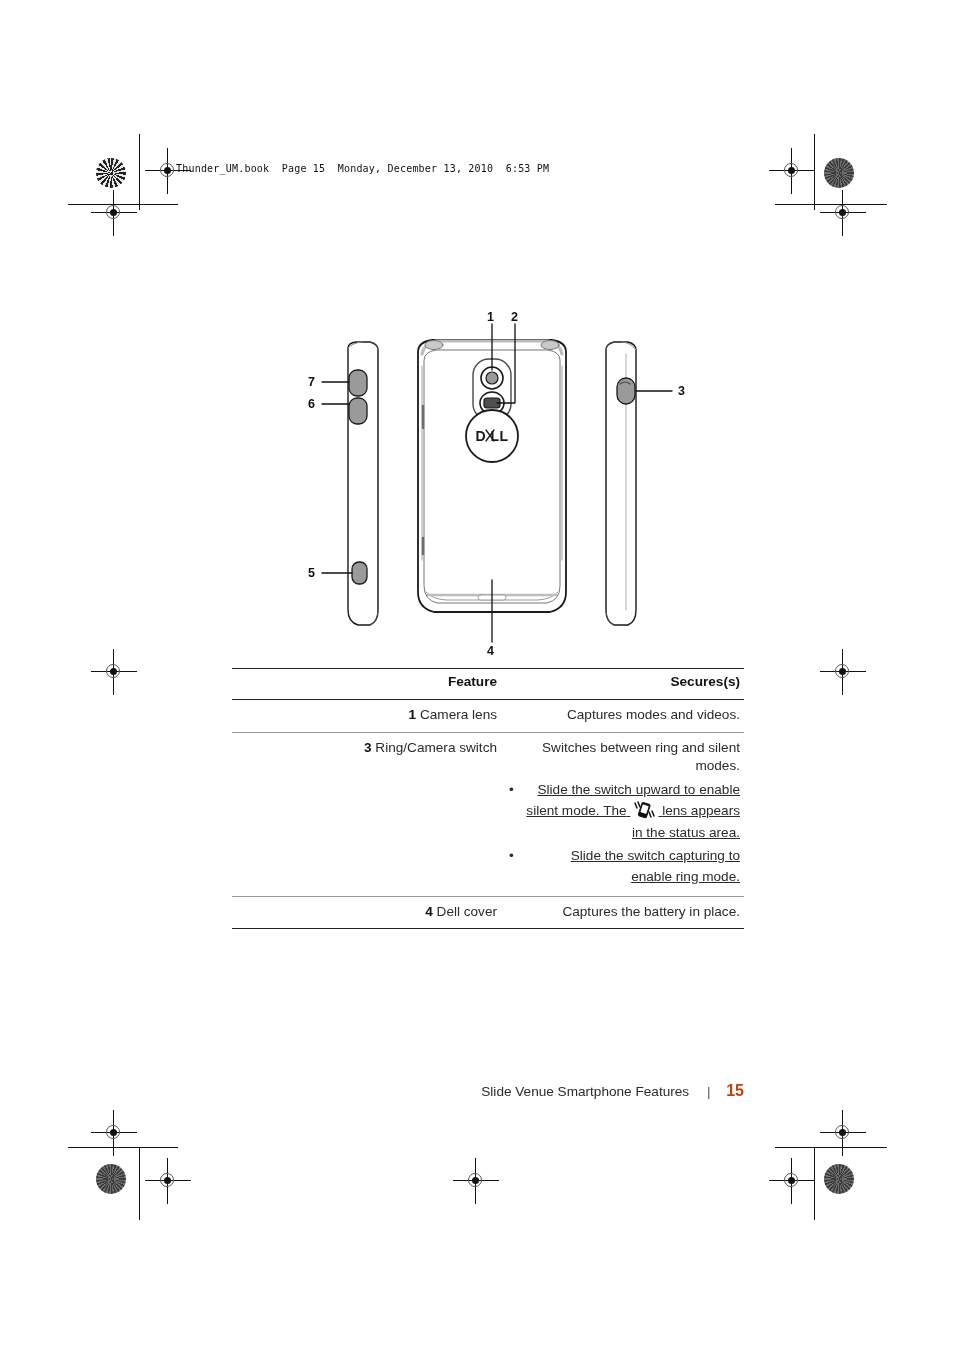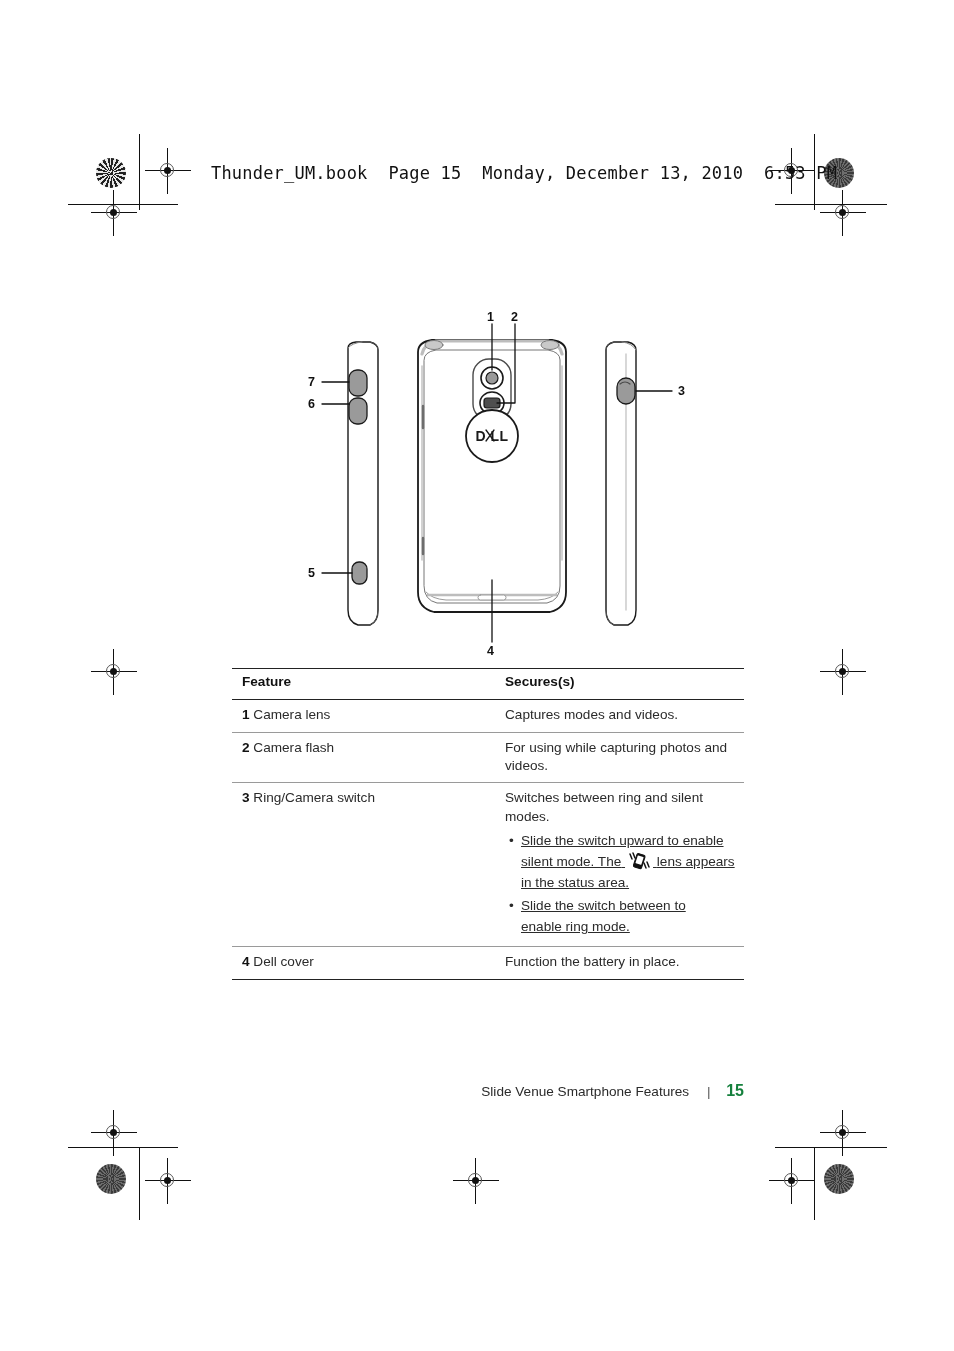--- a/index.html
+++ b/index.html
@@ -66,25 +66,24 @@
     position: absolute;
     background: #111;
   }
 
   
   .slug {
     position: absolute;
     left: 176px;
     top: 163px;
     font-family: "DejaVu Sans Mono", monospace;
-    font-size: 17px;
+    font-size: 10px;
     letter-spacing: 0.2px;
     color: #111;
     white-space: pre;
-    margin-left: 35px;
   }
 
   
   .figure {
     position: absolute;
     left: 300px;
     top: 310px;
     width: 400px;
     height: 355px;
   }
@@ -105,21 +104,21 @@
     top: 668px;
     width: 512px;
   }
   table.feat {
     border-collapse: collapse;
     width: 100%;
     font-size: 13.6px;
     color: #2b2b2b;
   }
   table.feat th, table.feat td {
-    text-align: left;
+    text-align: right;
     vertical-align: top;
     padding: 6px 4px 7px 4px;
     font-weight: normal;
     line-height: 1.35;
   }
   table.feat thead th {
     font-weight: bold;
     color: #111;
     font-size: 13.6px;
     padding-bottom: 8px;
@@ -169,21 +168,21 @@
     color: #2b2b2b;
   }
   .footer .sep {
     display: inline-block;
     margin: 0 12px 0 14px;
     color: #555;
   }
   .footer .pageno {
     font-size: 16px;
     font-weight: bold;
-    color: #15803d;
+    color: #c2410c;
   }
 </style>
 </head>
 <body>
 
 <div class="densdot" style="left:96px; top:158px;"></div>
 <div class="densdot dark" style="left:824px; top:158px;"></div>
 <div class="densdot dark" style="left:96px; top:1164px;"></div>
 <div class="densdot dark" style="left:824px; top:1164px;"></div>
 
@@ -365,29 +364,20 @@
       <tr>
         <td class="col-feature">
           <span class="num">1</span>
           <span>Camera lens</span>
         </td>
         <td>
           <span>Captures modes and videos.</span>
         </td>
       </tr>
 
-      <tr>
-        <td class="col-feature">
-          <span class="num">2</span>
-          <span>Camera flash</span>
-        </td>
-        <td>
-          <span>For using while capturing photos and videos.</span>
-        </td>
-      </tr>
 
       <tr>
         <td class="col-feature">
           <span class="num">3</span>
           <span>Ring/Camera switch</span>
         </td>
         <td>
           <span>Switches between ring and silent modes.</span>
           <ul class="bullets">
             <li>
@@ -406,34 +396,34 @@
                       <rect x="7" y="3" width="8.5" height="14" rx="1.6" fill="#111" stroke="#111" stroke-width="1"></rect>
                       <rect x="8.2" y="5" width="6.1" height="8" rx="0.5" fill="#ffffff"></rect>
                     </g>
                   </svg>
                 </span>
                 <span>lens appears</span>
               </span>
               <span class="b-line">in the status area.</span>
             </li>
             <li>
-              <span class="b-line">Slide the switch between to</span>
+              <span class="b-line">Slide the switch capturing to</span>
               <span class="b-line">enable ring mode.</span>
             </li>
           </ul>
         </td>
       </tr>
 
       <tr>
         <td class="col-feature">
           <span class="num">4</span>
           <span>Dell cover</span>
         </td>
         <td>
-          <span>Function the battery in place.</span>
+          <span>Captures the battery in place.</span>
         </td>
       </tr>
     </tbody>
   </table>
 </div>
 
 <div class="footer">
   <span>Slide Venue Smartphone Features</span>
   <span class="sep">|</span>
   <span class="pageno">15</span>

